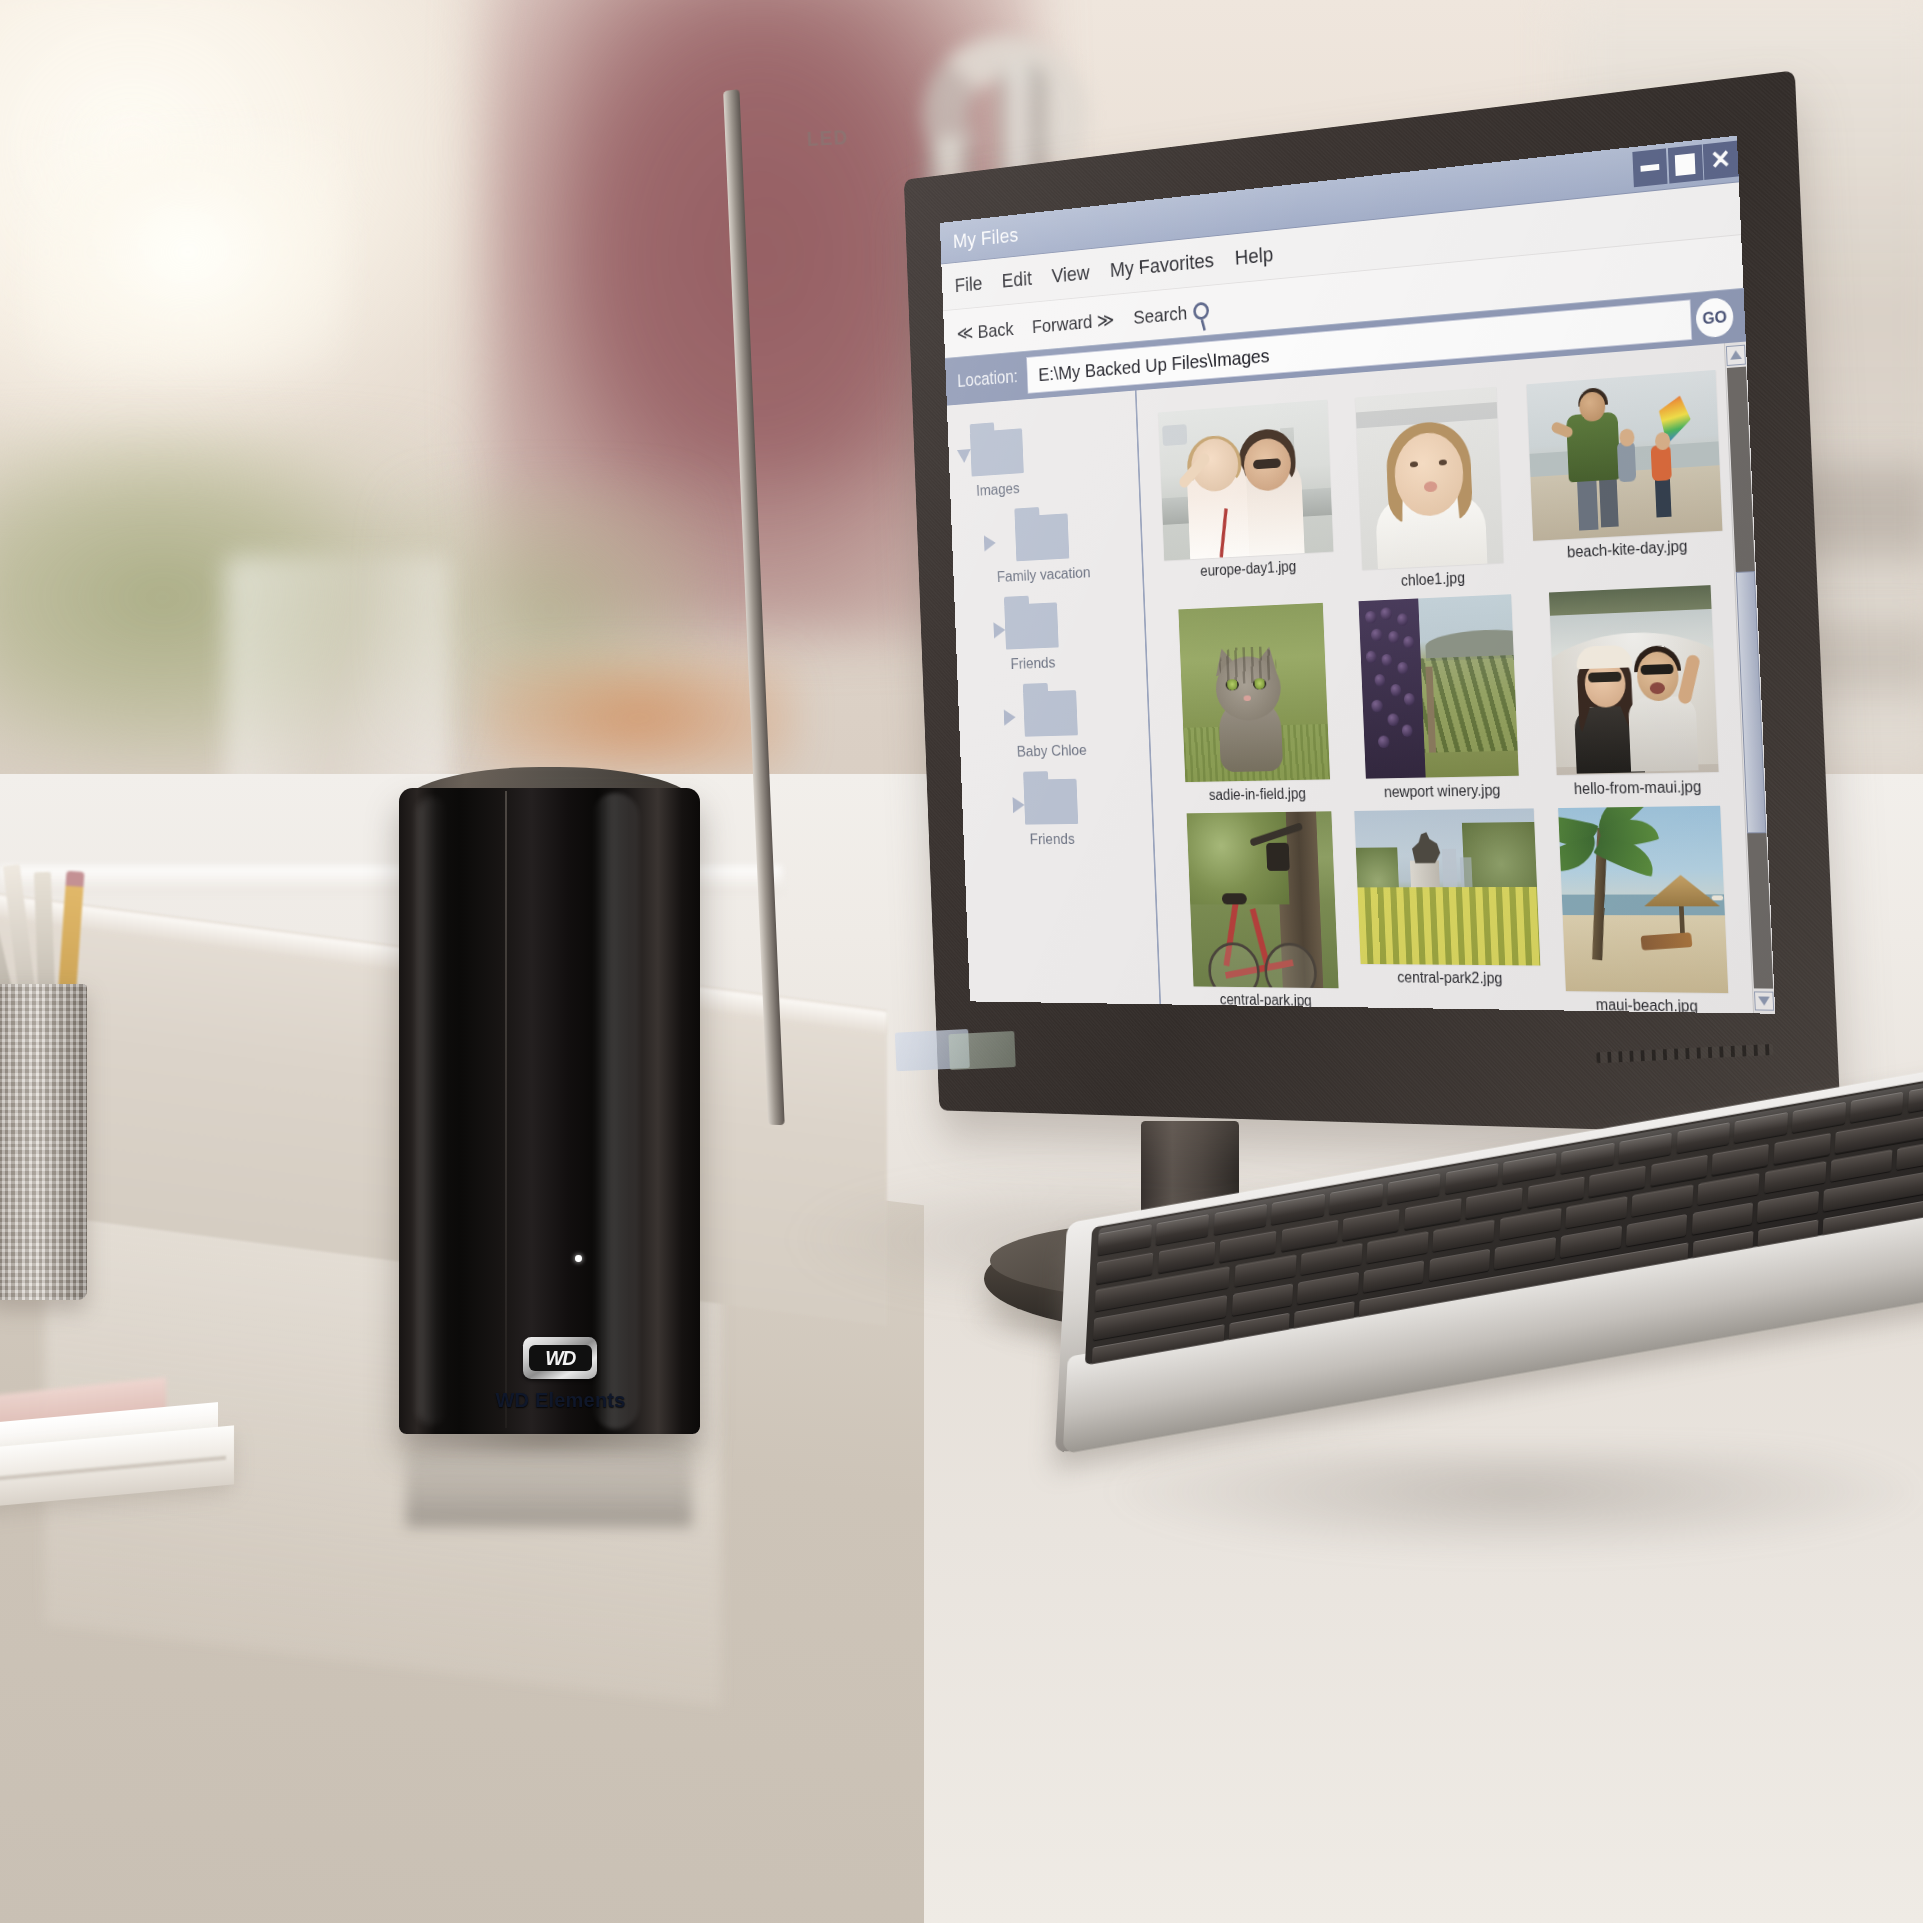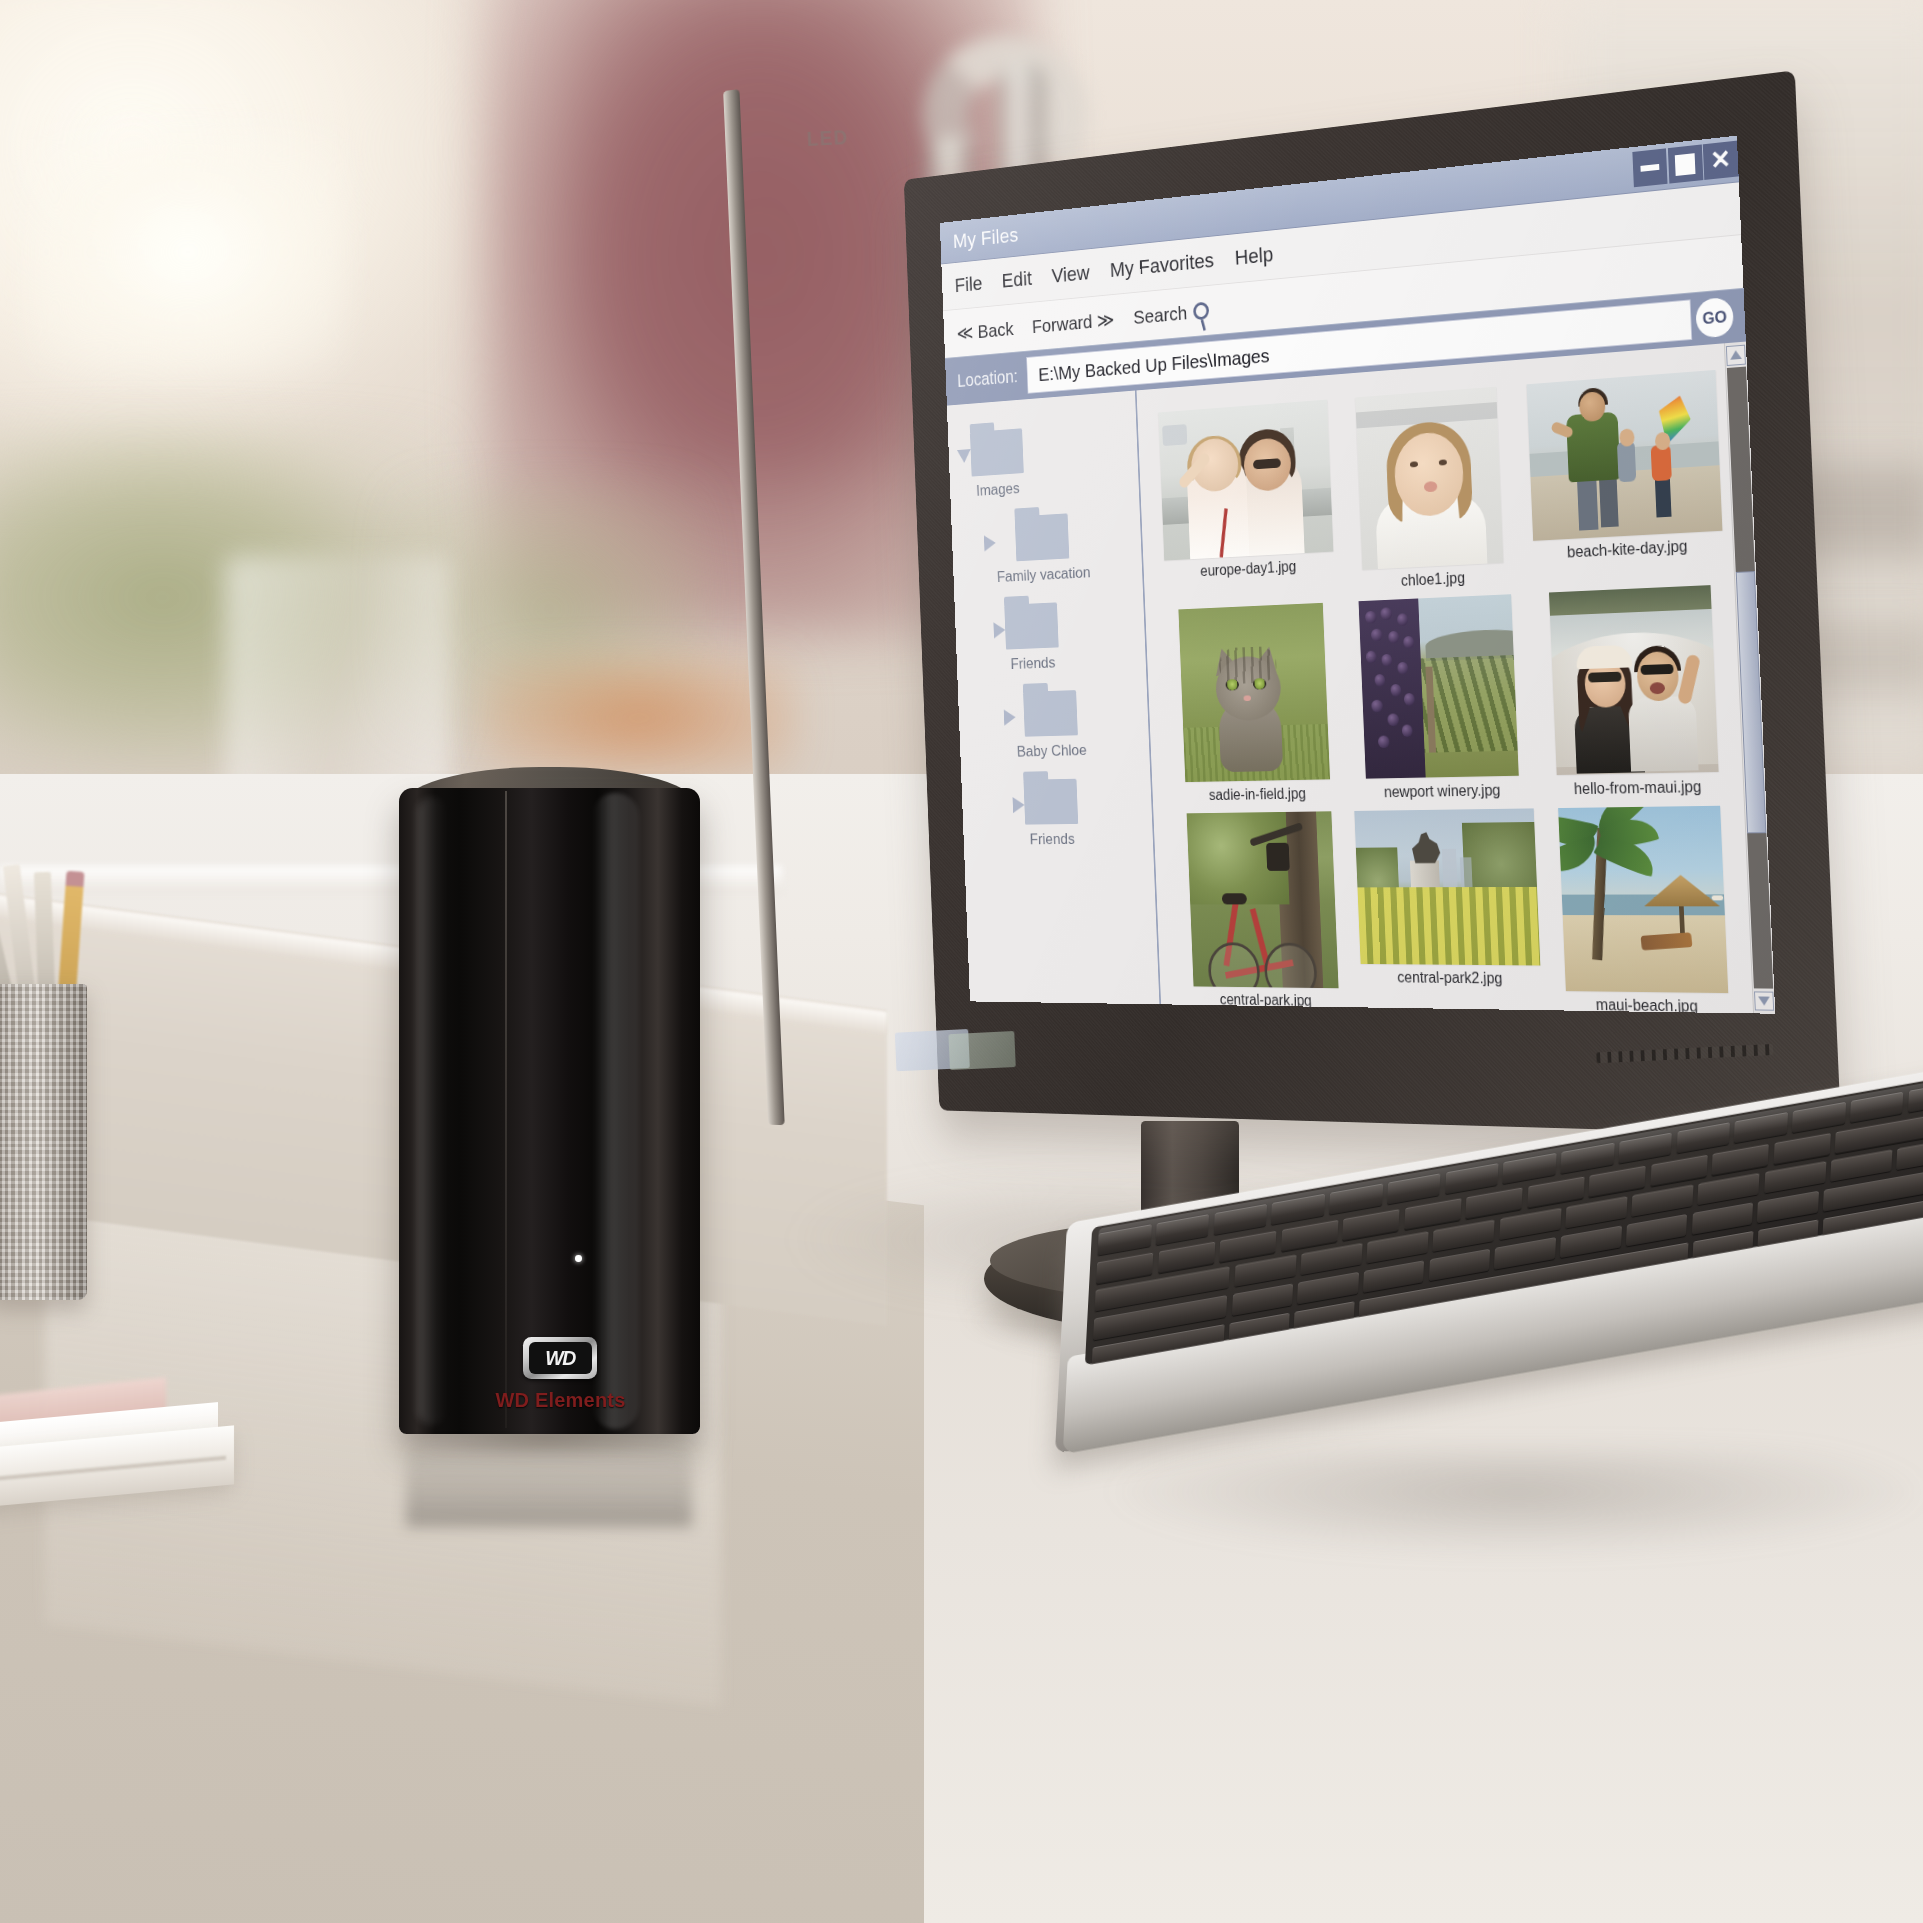--- a/index.html
+++ b/index.html
@@ -212,30 +212,30 @@
     background:#fff; box-shadow:0 0 5.3px rgba(255,255,255,.85);
   }
   .wd-badge{
     position:absolute; left:132px; top:570px; width:74px; height:42px; border-radius:8.3px;
     background:linear-gradient(150deg,#f3f3f3 0%, #cfcfcf 26%, #8e8e8e 52%, #e8e8e8 74%, #a9a9a9 100%);
     display:flex; align-items:center; justify-content:center;
     box-shadow:0 1.5px 3.8px rgba(0,0,0,.55);
     overflow:hidden;
   }
   .wd-badge .wd-inner{
-    width:63px; height:32px; border-radius:6px; background:#101010;
+    width:63px; height:26px; border-radius:6px; background:#101010;
     display:flex; align-items:center; justify-content:center;text-align:center;
   }
   .wd-badge .wd-text{
     color:#f2f2f2; font-weight:900; font-size:19.5px; letter-spacing:-1.5px;
     font-style:italic; font-family:"Liberation Sans", sans-serif;
   }
   .wd-label{
     position:absolute; left:83px; top:622px; width:173px; text-align:center;
-    color:#7f1d1d; font-size:20px; font-weight:700; letter-spacing:0.2px;
+    color:#0f172a; font-size:20px; font-weight:700; letter-spacing:0.2px;
     text-shadow:0 0.8px 1.5px rgba(0,0,0,.8);
   }
   .drive-base-shadow{
     position:absolute; left:3px; top:661px; width:310px; height:30px;
     background:radial-gradient(ellipse at 50% 30%, rgba(110,100,90,.5), rgba(160,150,140,0) 72%);
     filter:blur(6px);
   }
   .drive-reflection{
     position:absolute; left:15px; top:670px; width:286px; height:90px;
     background:linear-gradient(180deg,rgba(40,36,32,.3),rgba(200,192,184,0));

